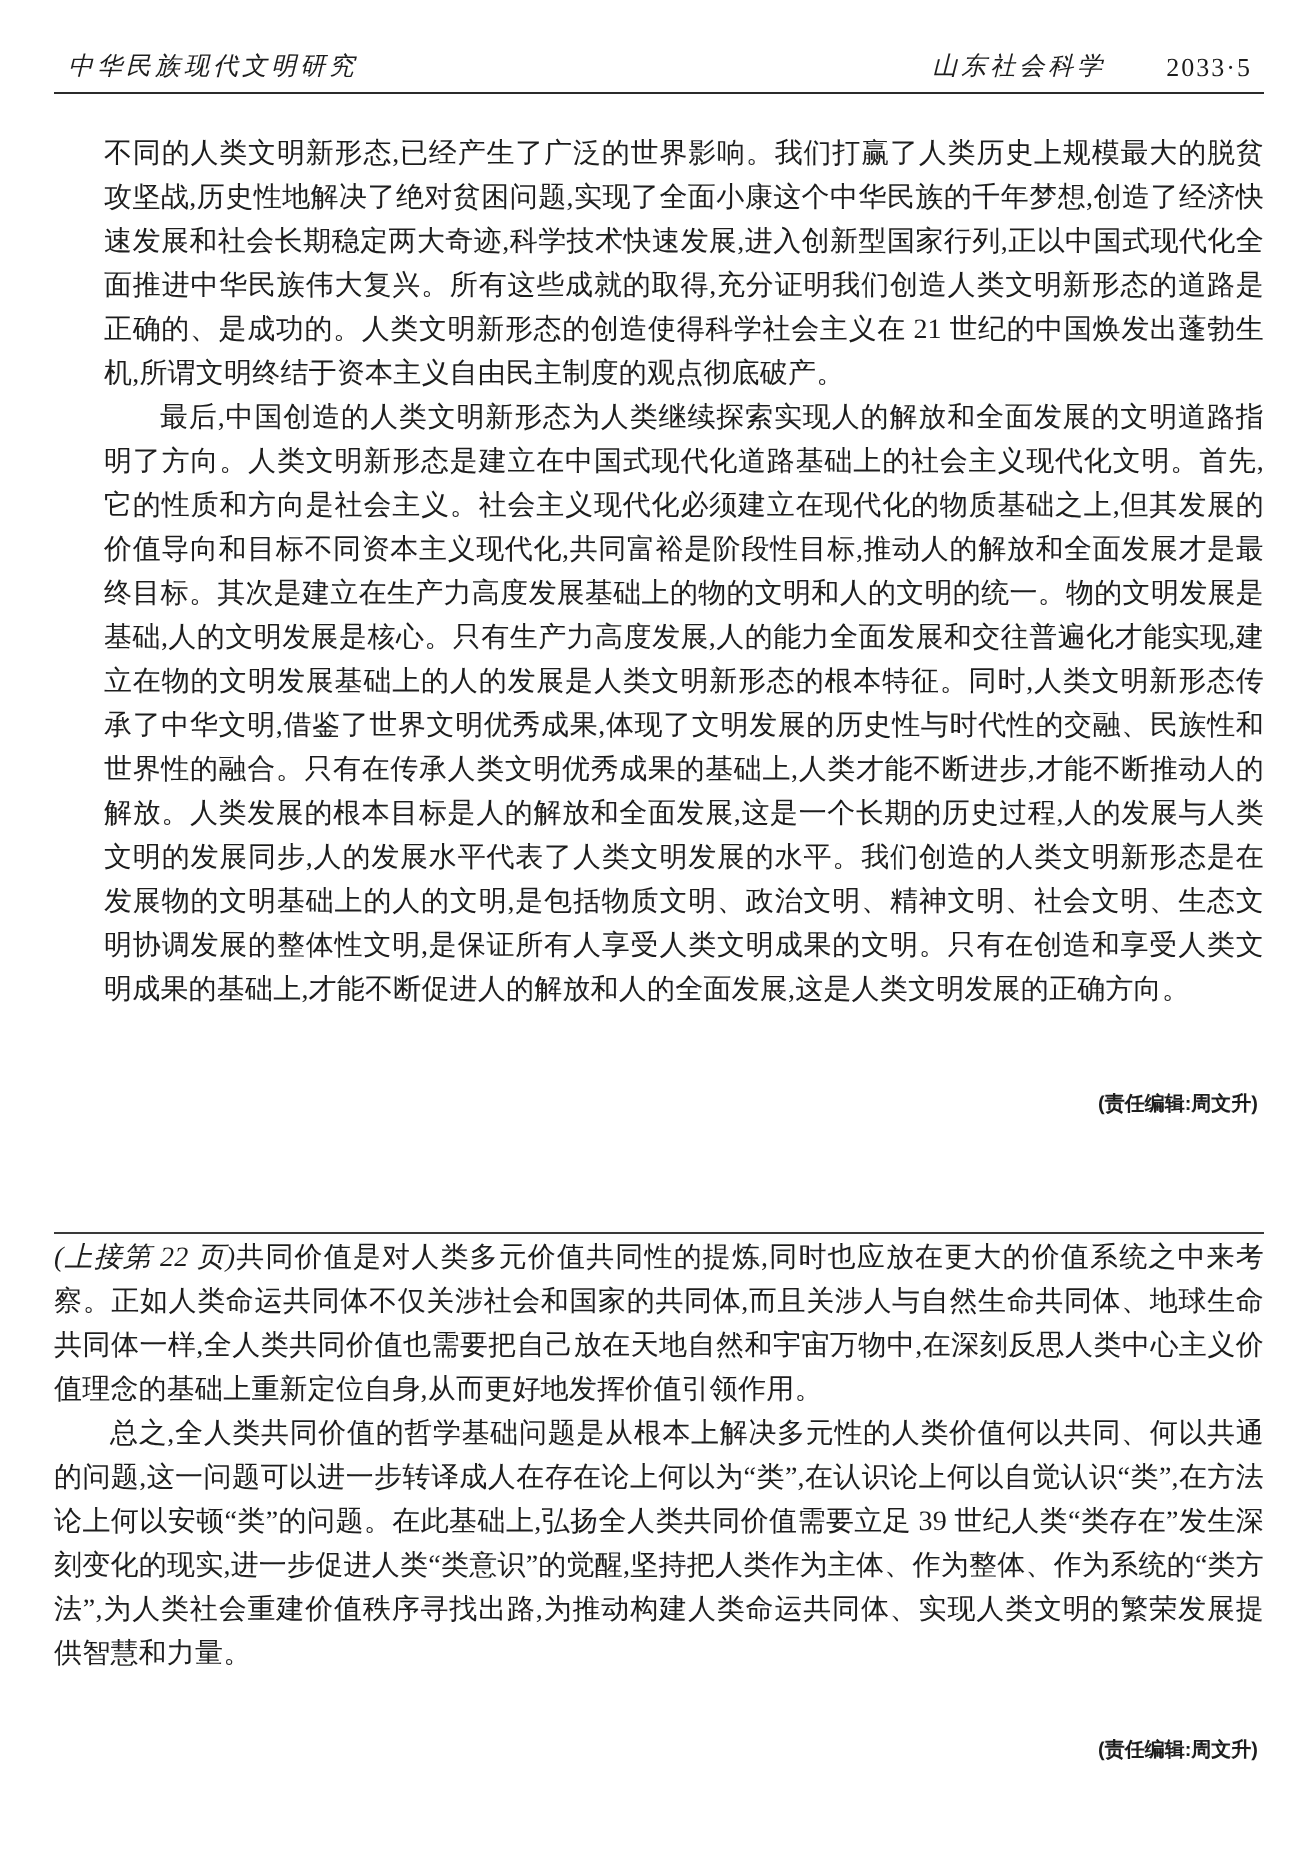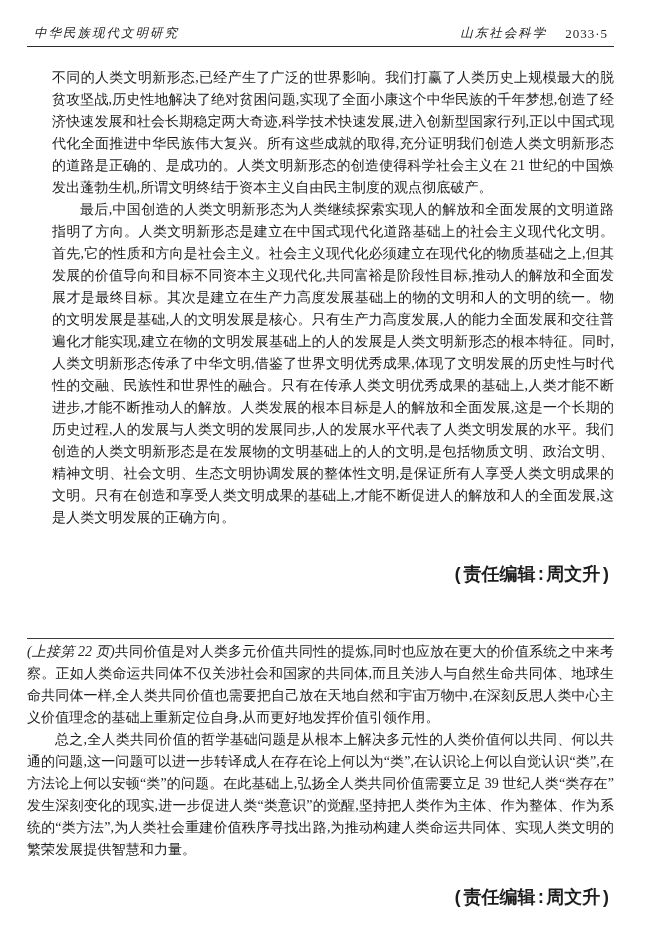--- a/index.html
+++ b/index.html
@@ -11,39 +11,39 @@
     width: 658px;
     height: 929px;
     overflow: hidden;
     color: #1d1d1d;
     font-family: "Liberation Serif", "DejaVu Serif", serif;
   }
   .page {
     box-sizing: border-box;
     width: 658px;
     height: 773px;
-    padding: 26px 44px 0 27px;
+    padding: 26px 26px 0 27px;
     background: #ffffff;
   }
   
   .header {
     display: flex;
     justify-content: space-between;
     align-items: flex-end;
     padding: 0 6px 0 7px;
     font-size: 12.5px;
     line-height: 15px;
   }
   .header-left {
     font-style: italic;
     letter-spacing: 2px;
   }
   .header-right {
     display: flex;
-    gap: 18px;
+    gap: 30px;
   }
   .journal-name {
     font-style: italic;
     letter-spacing: 2px;
   }
   .issue-number {
     font-size: 13px;
     letter-spacing: 1px;
   }
   .header-rule {
@@ -61,23 +61,23 @@
   }
   .article-1 { margin-top: 20px; margin-left: 25px; }
   .indent { text-indent: 2em; }
   .kai {
     font-style: italic;
   }
   .editor-line {
     margin-top: 35px;
     text-align: right;
     font-weight: bold;
-    font-size: 18px;
+    font-size: 10px;
     line-height: 22px;
-    font-family: Liberation Mono, monospace;
+    font-family: Liberation Sans, sans-serif;
     padding-right: 3px;
   }
   .section-divider {
     border: 0;
     border-bottom: 1px solid #3a3a3a;
     margin: 52px 0 0 0;
   }
   .article-2 { margin-top: 2px; }
   .editor-line-2 { margin-top: 26px; }
 </style>

